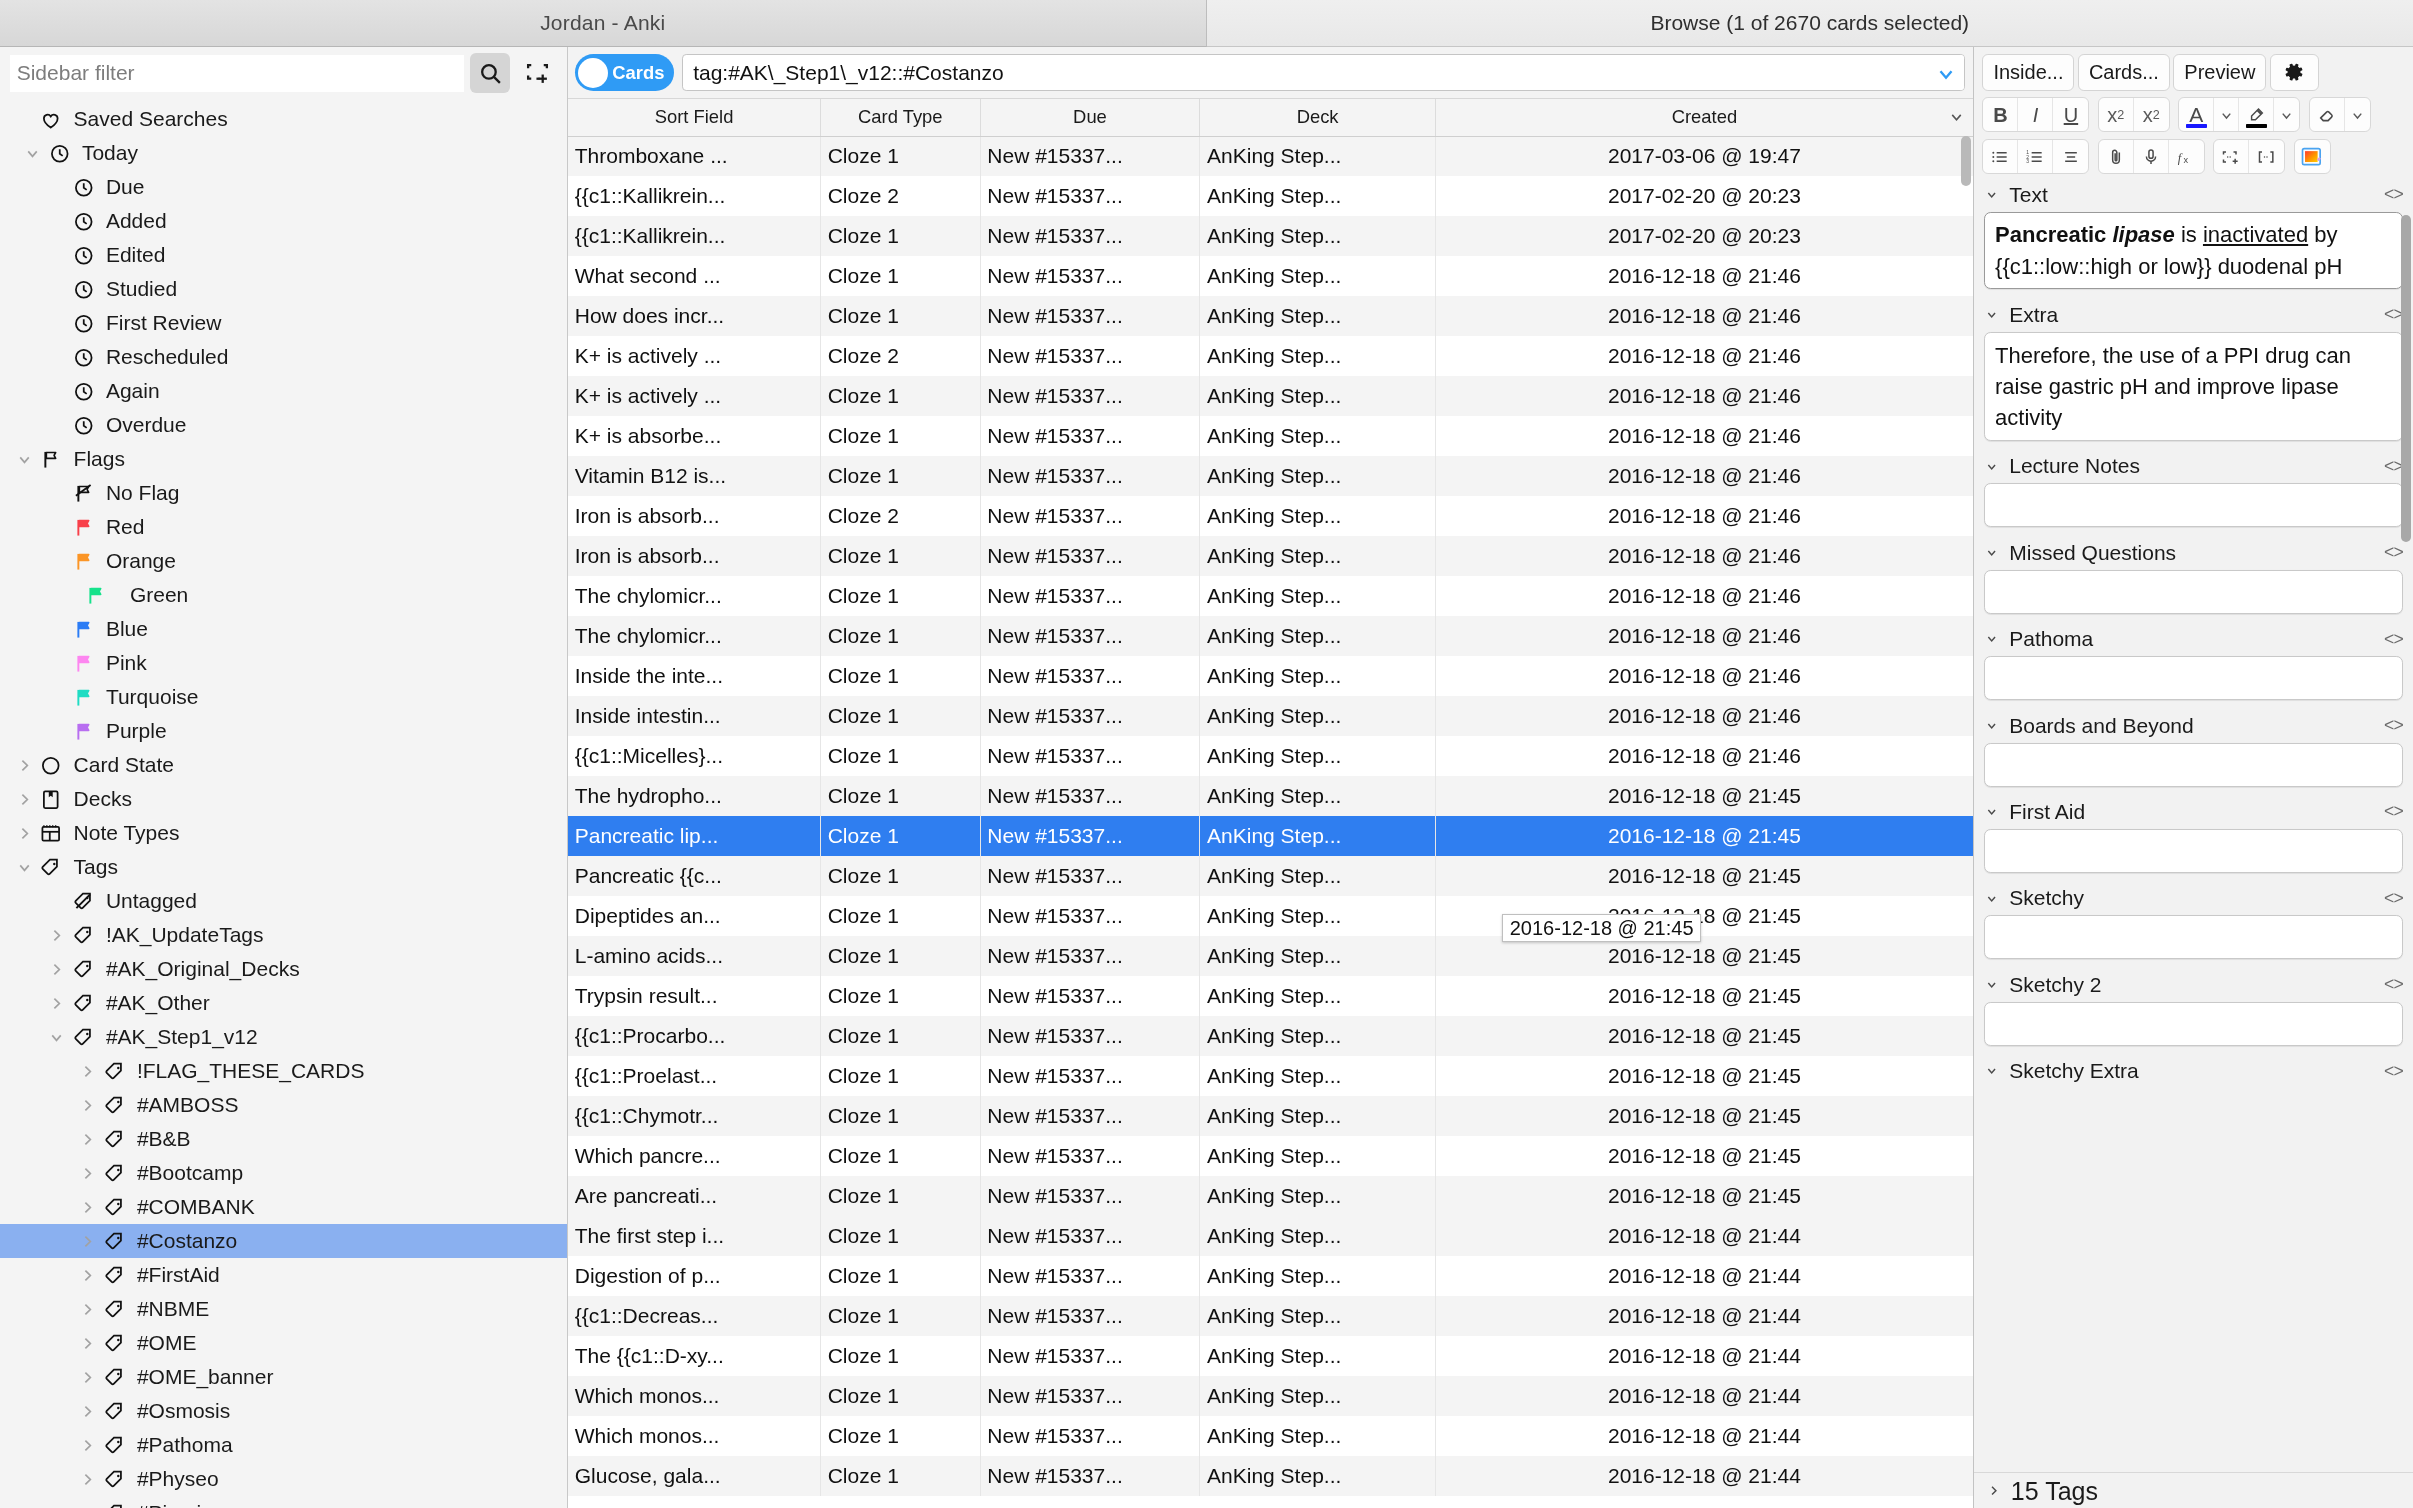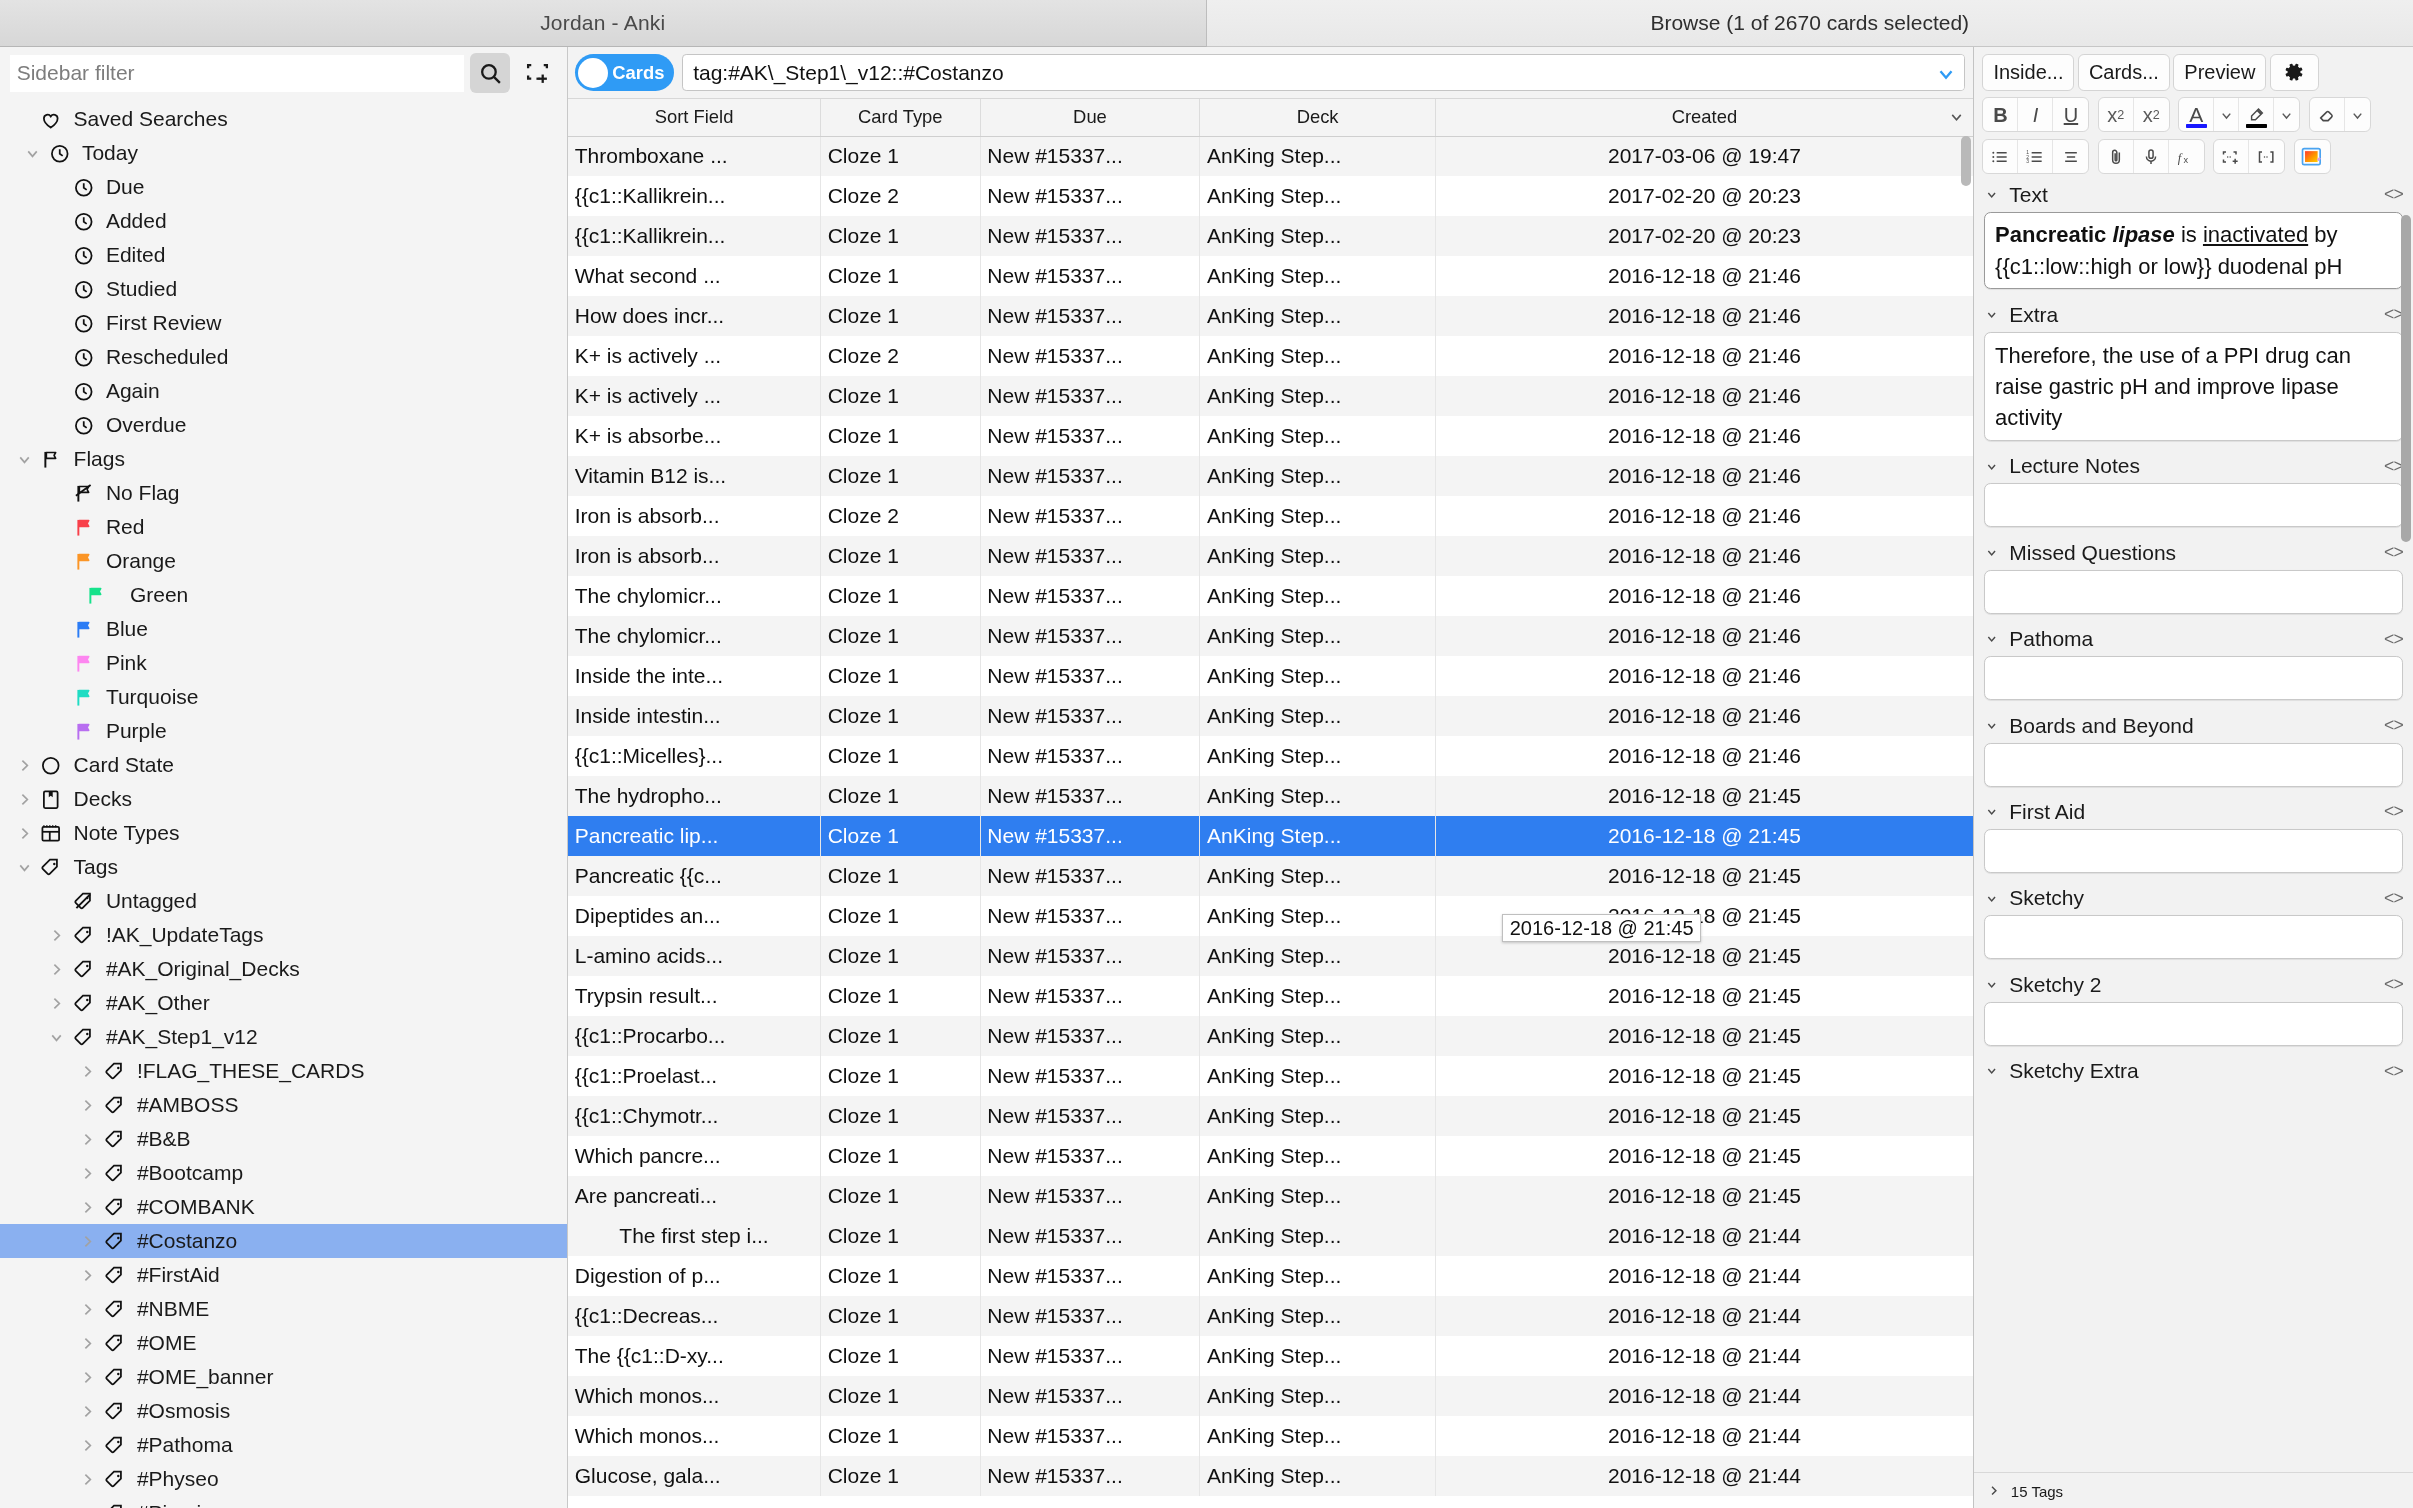--- a/index.html
+++ b/index.html
@@ -165,21 +165,21 @@
   .fld-code { color: #6a6a6a; font-size: 17.6px; letter-spacing: -0.8px; cursor: pointer; }
   .fld-box {
     margin: 0 10px 8.4px 10px; background: #fff; border: 0.8px solid #c9c9c9;
     border-radius: 6.7px; min-height: 44px; padding: 6.7px 10px;
     font-size: 22px; line-height: 1.42; color: #111;
     box-shadow: 0 0.8px 0.8px rgba(0,0,0,.08);
   }
   .fld-box.sel-outline { border: 1.7px solid #9a9a9a; }
   .tagsrow {
     height: 37px; display: flex; align-items: center; padding: 16px 10px;
-    font-size: 15px; color: #1a1a1a; border-top: 0.8px solid #d8d8d8; cursor: pointer;
+    font-size: 25px; color: #1a1a1a; border-top: 0.8px solid #d8d8d8; cursor: pointer;
   }
   .ed-scroll {
     position: absolute; right: 2.5px; top: 168px; width: 9.2px; height: 327px;
     background: #a8a8a8; border-radius: 5px;
   }
   svg { display: block; }
 </style>
 </head>
 <body>
 
@@ -949,21 +949,21 @@
               <td class="center-txt" style="width: 411px;">2016-12-18 @ 21:45</td>
             </tr>
             <tr class="odd">
               <td style="width: 193px;">Are pancreati...</td>
               <td style="width: 122px;">Cloze 1</td>
               <td style="width: 168px;">New #15337...</td>
               <td style="width: 180px;">AnKing Step...</td>
               <td class="center-txt" style="width: 411px;">2016-12-18 @ 21:45</td>
             </tr>
             <tr class="odd">
-              <td style="width: 193px; text-align: center;">The first step i...</td>
+              <td style="width: 193px;">The first step i...</td>
               <td style="width: 122px;">Cloze 1</td>
               <td style="width: 168px;">New #15337...</td>
               <td style="width: 180px;">AnKing Step...</td>
               <td class="center-txt" style="width: 411px;">2016-12-18 @ 21:44</td>
             </tr>
             <tr class="even">
               <td style="width: 193px;">Digestion of p...</td>
               <td style="width: 122px;">Cloze 1</td>
               <td style="width: 168px;">New #15337...</td>
               <td style="width: 180px;">AnKing Step...</td>

